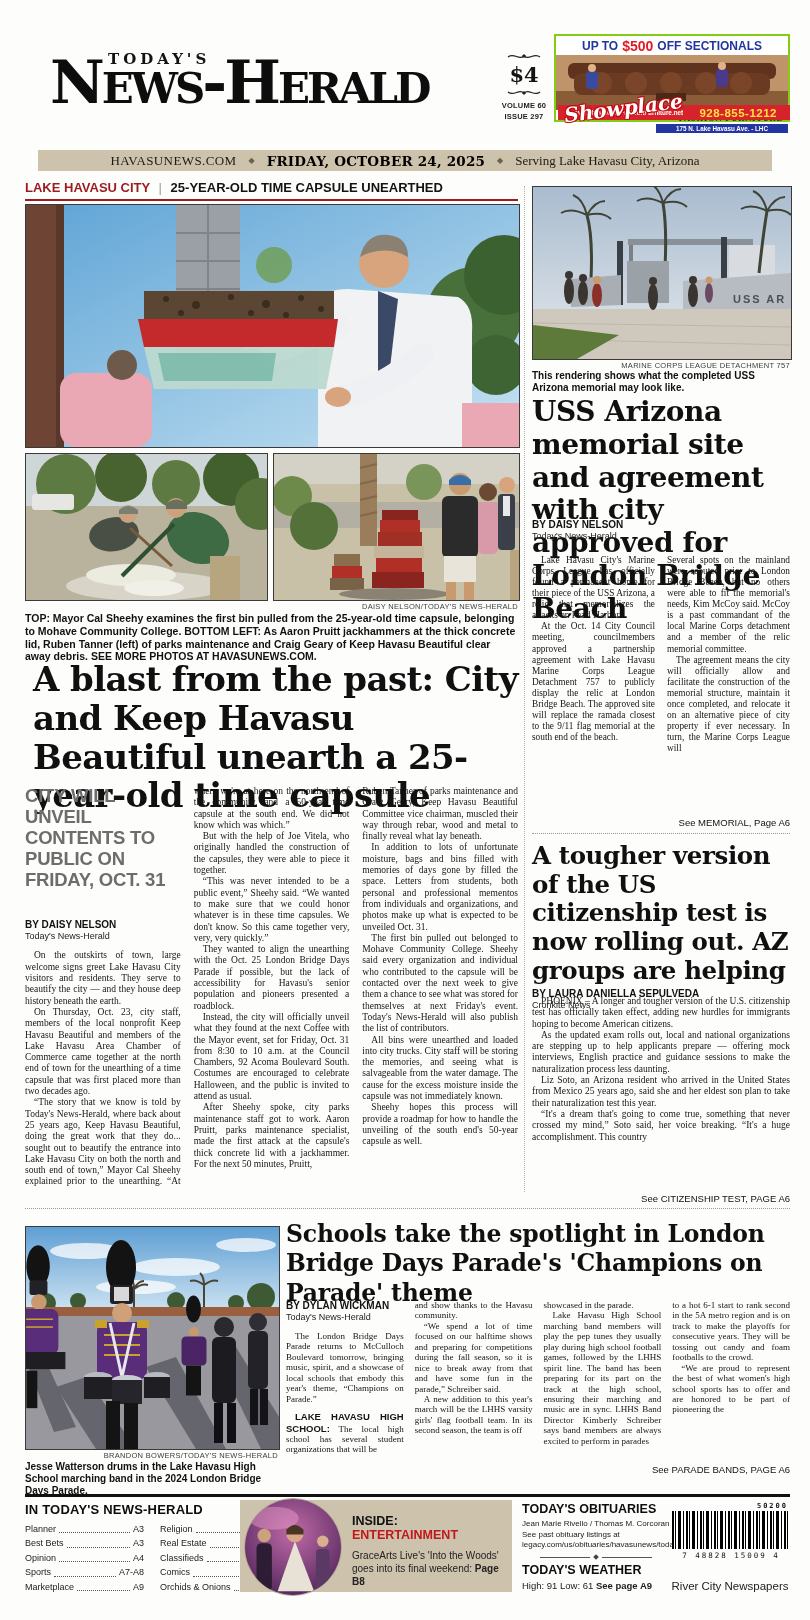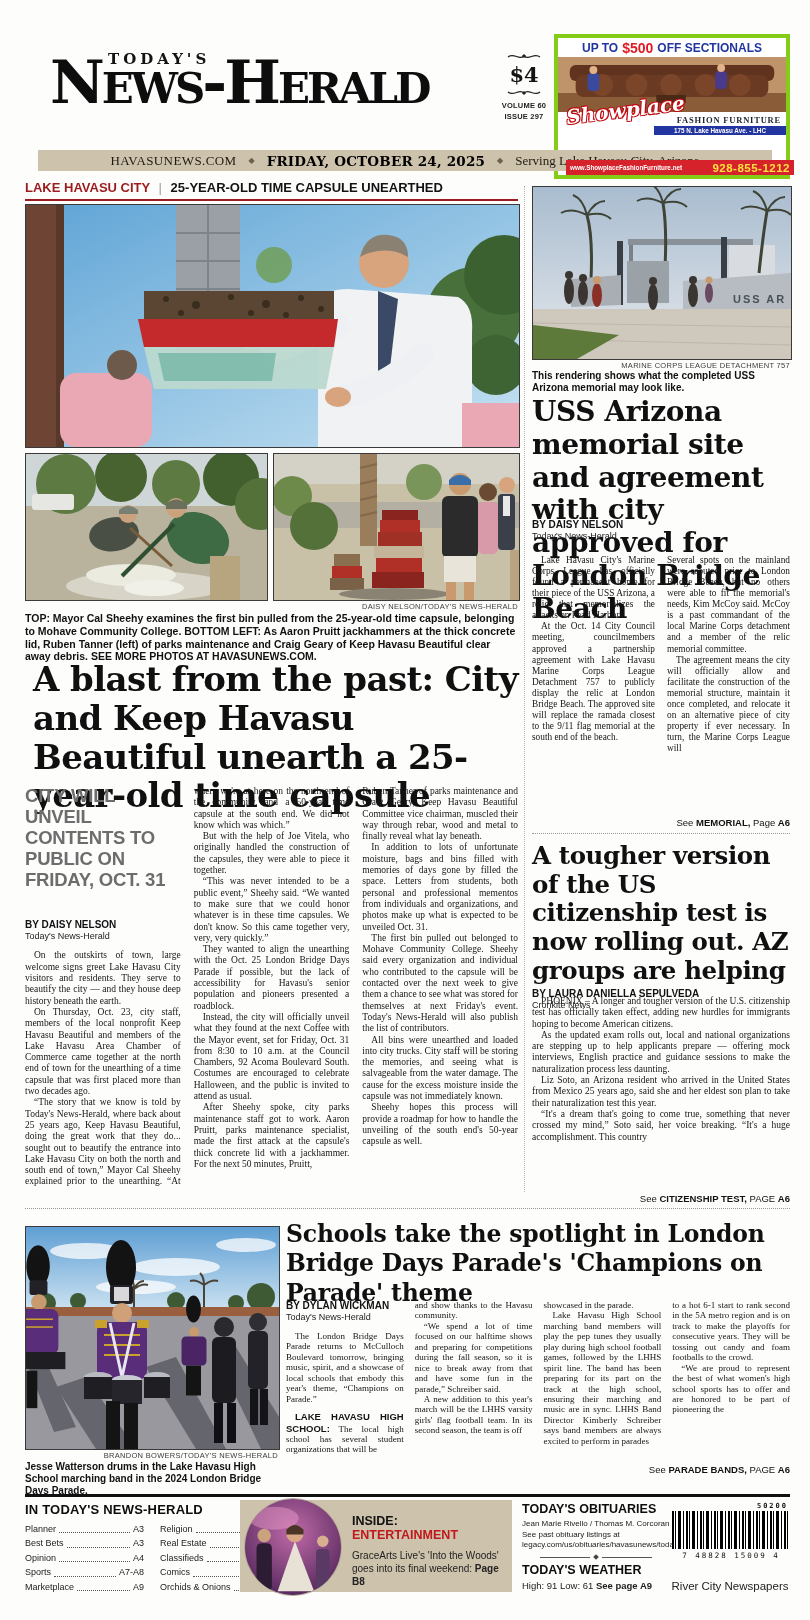--- a/index.html
+++ b/index.html
@@ -5,28 +5,28 @@
   html,body{margin:0;padding:0;background:#e8e8e8}
   .page{position:relative;width:810px;height:1620px;background:#fdfdfc;margin:0 auto;overflow:hidden;font-family:"Liberation Sans",sans-serif;color:#111}
   
   .todays{position:absolute;left:108px;top:50px;font:700 15px "DejaVu Serif",serif;letter-spacing:4px;color:#131313}
   .mast-title{position:absolute;left:50px;top:52px;width:460px;font:700 60px/1 "DejaVu Serif",serif;font-variant:small-caps;letter-spacing:-3px;color:#0d0d0d;white-space:nowrap}
   .price-col{position:absolute;left:496px;top:52px;width:56px;text-align:center}
   .price{font:700 21px "DejaVu Serif",serif;color:#141414;margin:1px 0}
   .volline{font:700 7.5px/1.4 "Liberation Sans",sans-serif;color:#222;letter-spacing:.2px;margin-top:4px}
   .flourish{display:block;margin:0 auto}
   
-  .ad{position:absolute;left:554px;top:34px;width:236px;height:145px;border:4px solid #84cc16;background:#fff;box-sizing:border-box;cursor:pointer}
+  .ad{position:absolute;left:554px;top:34px;width:236px;height:88px;border:2px solid #84cc16;background:#fff;box-sizing:border-box;cursor:pointer}
   .ad-top{height:19px;display:flex;justify-content:center;align-items:center;gap:4px;font:700 12px "Liberation Sans",sans-serif;color:#21359e;white-space:nowrap}
   .ad-amount{color:#e01b24;font-size:14px}
   .ad-photo{height:55px;overflow:hidden}
   .ad-brand{position:absolute;left:8px;top:60px;font:italic 700 20px "DejaVu Serif",serif;color:#fff;text-shadow:1px 1px 0 #c00b12,-1px -1px 0 #c00b12,1px -1px 0 #c00b12,-1px 1px 0 #c00b12;transform:rotate(-7deg);z-index:3}
   .ad-sub{position:absolute;right:5px;top:77px;font:700 8.5px "Liberation Serif",serif;color:#1c2430;letter-spacing:.8px;z-index:2}
   .ad-addr{position:absolute;right:0;top:88px;width:132px;height:9px;background:#2335a0;color:#fff;font:700 6.3px/9px "Liberation Sans",sans-serif;text-align:center;z-index:2}
-  .ad-bot{position:absolute;left:8px;bottom:0;width:100%;height:15px;background:#d6222a;display:flex;justify-content:space-between;align-items:center;padding:0 4px;box-sizing:border-box;z-index:2}
+  .ad-bot{position:absolute;left:2px;bottom:0;width:100%;height:15px;background:#d6222a;display:flex;justify-content:space-between;align-items:center;padding:0 13px;box-sizing:border-box;z-index:2}
   .ad-web{font:700 6.3px "Liberation Sans",sans-serif;color:#fff}
   .ad-phone{font:700 11.5px "Liberation Sans",sans-serif;color:#ffe23d;letter-spacing:.5px}
   
   .datebar{position:absolute;left:38px;top:150px;width:734px;height:21px;background:#cdc2ab;display:flex;align-items:center;justify-content:center;gap:12px}
   .db-site{font:13px "Liberation Serif",serif;color:#1f1a12;letter-spacing:.4px}
   .db-sep{font-size:8px;color:#70624a}
   .db-date{font:700 13.5px "DejaVu Serif",serif;color:#000;letter-spacing:.2px}
   .db-tag{font:13px "Liberation Serif",serif;color:#1f1a12}
   
   .kicker{position:absolute;left:25px;top:180px;font:700 13px "Liberation Sans",sans-serif;white-space:nowrap}
@@ -62,21 +62,21 @@
   .byorg{font:9px "Liberation Sans",sans-serif;color:#222;margin-bottom:9px;margin-top:1px}
   .body p{font:9.5px/1.19 "Liberation Serif",serif;text-align:justify;margin:0;text-indent:9px;color:#151515}
   .body p.cont{text-indent:0}
   #cap-cols{position:absolute;left:25px;top:786px;width:493px;height:402px;display:flex;gap:13px;overflow:hidden}
   #cap-cols .col{flex:1;min-width:0}
   #mem-byline{position:absolute;left:532px;top:519px;width:258px}
   #mem-cols{position:absolute;left:532px;top:555px;width:258px;height:262px;display:flex;gap:12px;overflow:hidden}
   #mem-cols .col{flex:1;min-width:0}
   #mem-cols p{font-size:9.3px}
   .jump{position:absolute;font:9.5px "Liberation Sans",sans-serif;color:#111;text-align:right;background:#fdfdfc}
-  .jump b{font-weight:700}
+  .jump b{font-weight:400}
   #mem-jump{left:532px;top:817px;width:258px}
   #rc-div{position:absolute;left:532px;top:833px;width:258px;border-top:1px dotted #999}
   #cit-byline{position:absolute;left:532px;top:988px;width:258px}
   #cit-body{position:absolute;left:532px;top:996px;width:258px;height:194px;overflow:hidden}
   #cit-body p{font-size:9.5px}
   #cit-jump{left:532px;top:1193px;width:258px}
   #vrule{position:absolute;left:524px;top:186px;height:1006px;border-left:1px dotted #b3b3b3}
   #hdot{position:absolute;left:25px;top:1208px;width:765px;border-top:1px dotted #999}
   #par-cols{position:absolute;left:286px;top:1300px;width:504px;height:178px;display:flex;gap:11px;overflow:hidden}
   #par-cols .col{flex:1;min-width:0}

